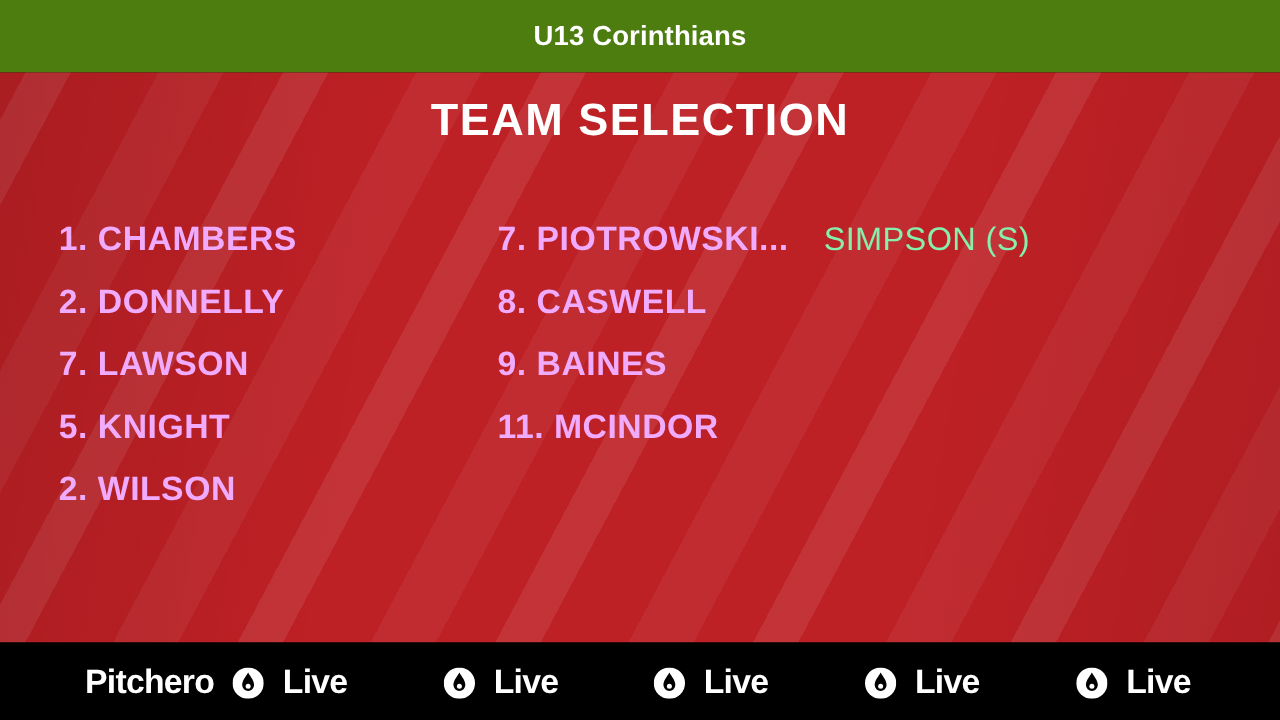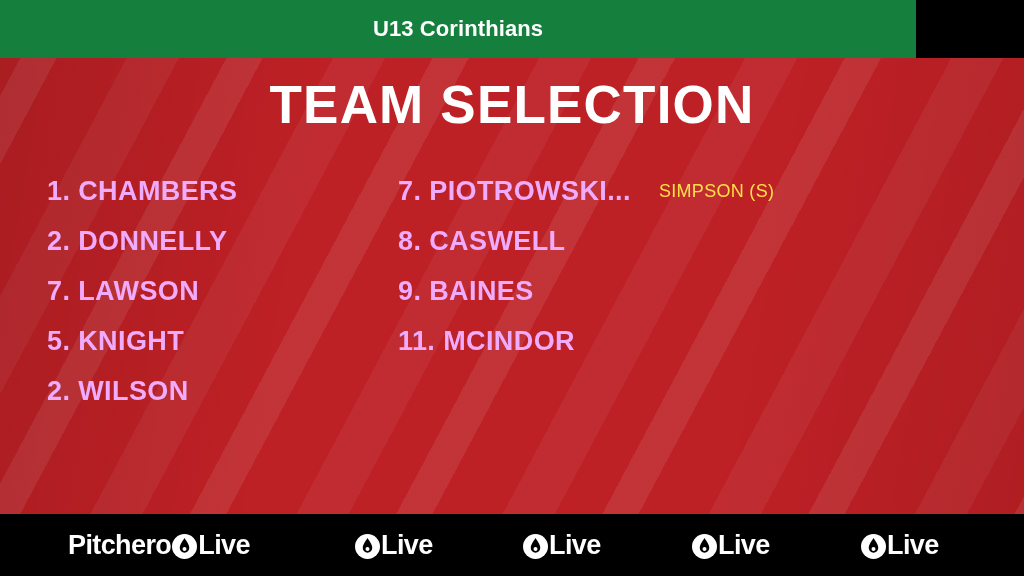--- a/index.html
+++ b/index.html
@@ -13,23 +13,23 @@
     height: 576px;
     overflow: hidden;
     font-family: "Liberation Sans", sans-serif;
     background: #000;
   }
 
   
   #header-bar {
     position: absolute;
     left: 0; top: 0;
-    width: 916px;
+    width: 1024px;
     height: 58px;
-    background: #15803d;
+    background: #4d7c0f;
     display: flex;
     align-items: center;
     justify-content: center;
   }
   #header-title {
     color: #ffffff;
     font-size: 22px;
     font-weight: bold;
     letter-spacing: 0.1px;
     line-height: 1;
@@ -68,21 +68,21 @@
     background: linear-gradient(100deg, rgba(0,0,0,0.10) 0%, rgba(0,0,0,0.00) 30%, rgba(0,0,0,0.00) 72%, rgba(0,0,0,0.07) 100%);
     pointer-events: none;
   }
 
   #main-title {
     position: absolute;
     left: 0; top: 20px;
     width: 1024px;
     text-align: center;
     color: #ffffff;
-    font-size: 53px;
+    font-size: 36px;
     font-weight: bold;
     letter-spacing: 1.2px;
     line-height: 1;
   }
 
   
   .player-col {
     position: absolute;
     top: 108px;
   }
@@ -96,22 +96,22 @@
     white-space: nowrap;
   }
   .player-main {
     color: #f0abfc;
     font-size: 27px;
     font-weight: bold;
     letter-spacing: 0.4px;
     line-height: 1;
   }
   .player-extra {
-    color: #fde047;
-    font-size: 18px;
+    color: #86efac;
+    font-size: 26px;
     font-weight: normal;
     letter-spacing: 0.3px;
     line-height: 1;
     margin-left: 28px;
   }
   .player-extra:empty { display: none; }
 
   
   #footer-bar {
     position: absolute;
@@ -119,21 +119,21 @@
     width: 1024px;
     height: 62px;
     background: #000000;
   }
   .brand {
     position: absolute;
     top: 0;
     height: 62px;
     display: flex;
     align-items: center;
-    gap: 1px;
+    gap: 15px;
     text-decoration: underline;
   }
   .brand-word {
     color: #ffffff;
     font-size: 27px;
     font-weight: bold;
     letter-spacing: -0.6px;
     line-height: 1;
   }
   .brand-mark {

